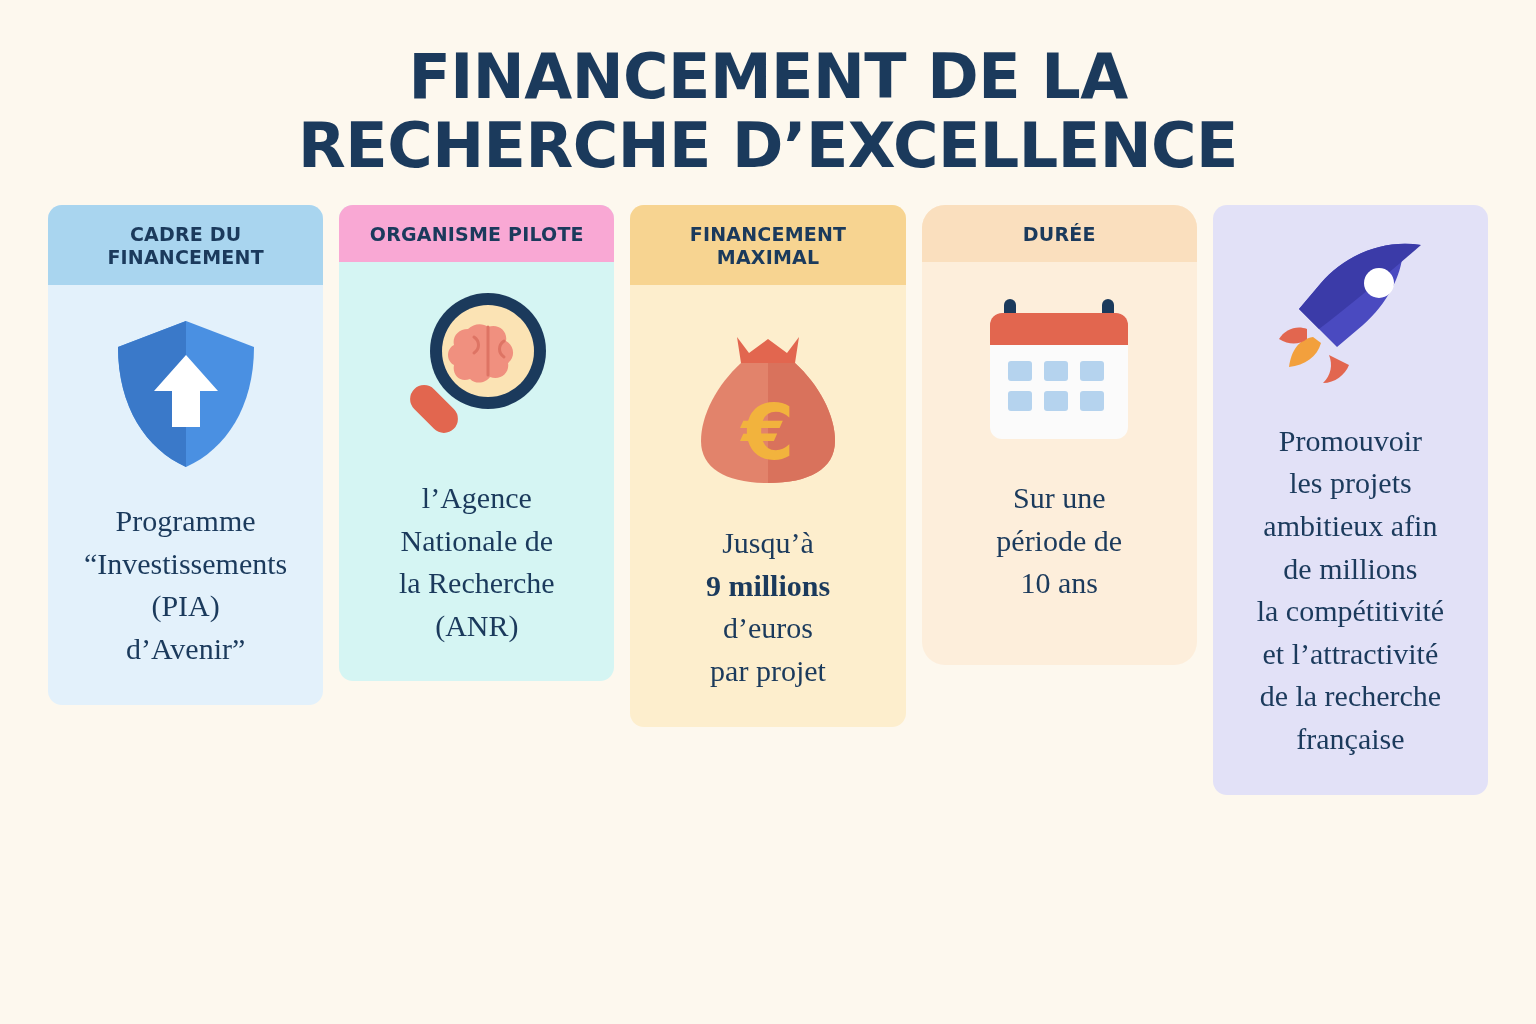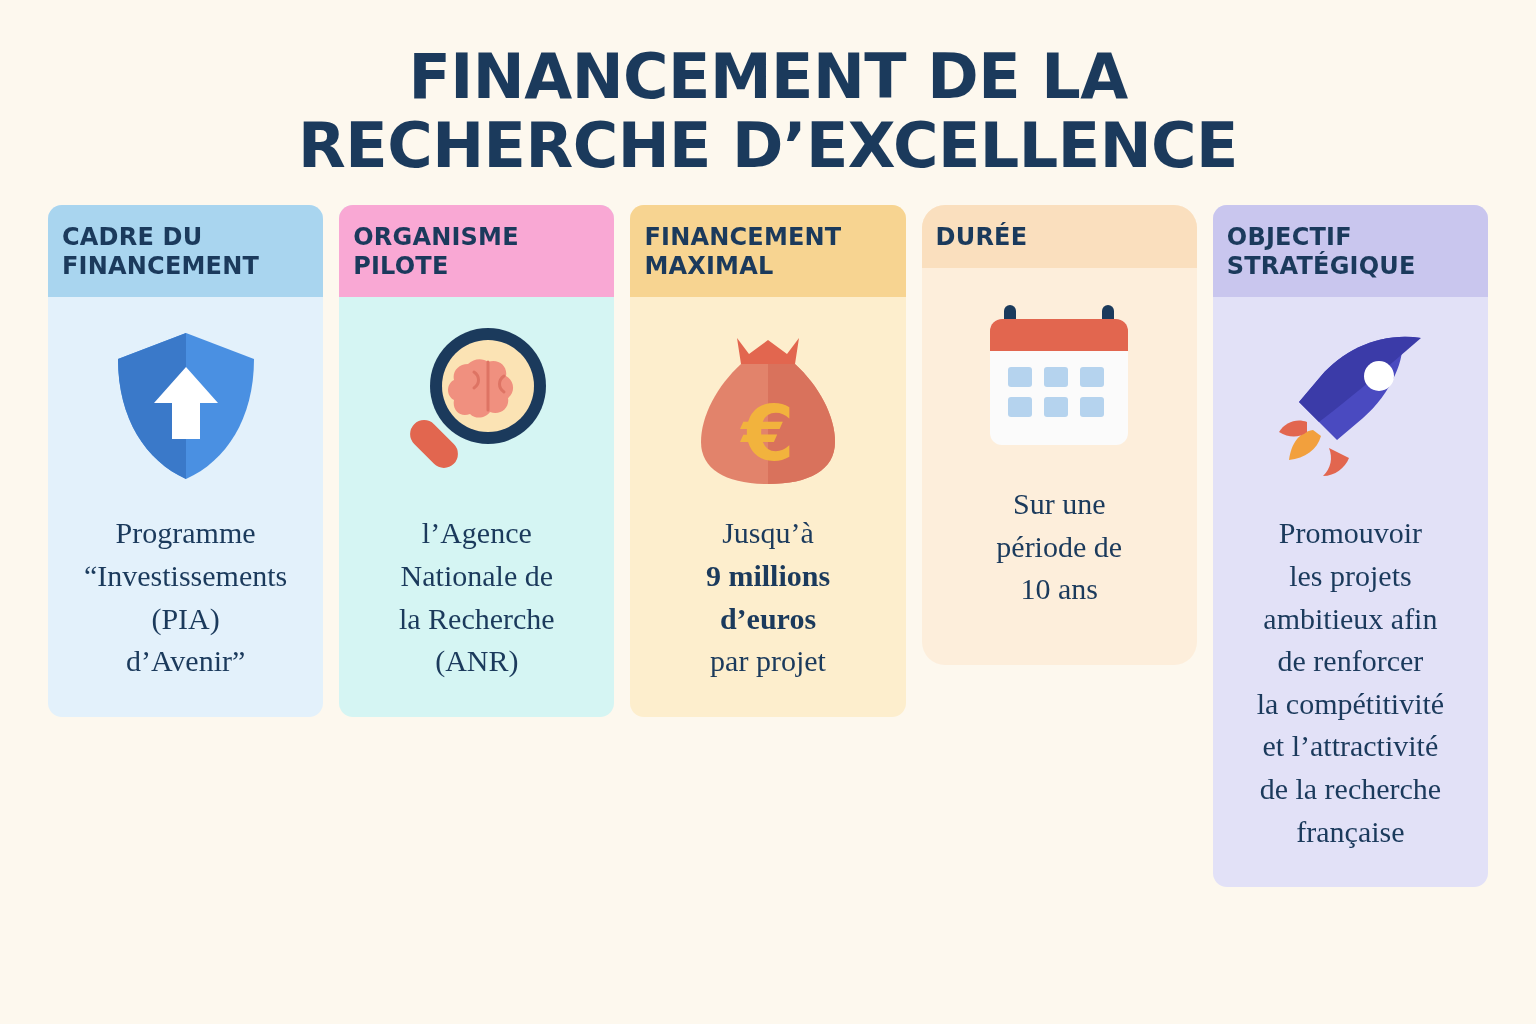--- a/index.html
+++ b/index.html
@@ -46,24 +46,24 @@
     overflow: hidden;
     display: flex;
     flex-direction: column;
     align-items: center;
     min-height: 460px;
   }
   .card-header {
     width: 100%;
     box-sizing: border-box;
     padding: 18px 14px 16px 14px;
-    text-align: left;
+    text-align: center;
     font-family: "DejaVu Sans", sans-serif;
     font-weight: 700;
-    font-size: 24px;
+    font-size: 19px;
     line-height: 1.22;
     letter-spacing: 0.2px;
     color: #1b3a5c;
     text-transform: uppercase;
   }
   .card-icon {
     height: 215px;
     display: flex;
     align-items: center;
     justify-content: center;
@@ -76,21 +76,21 @@
     color: #1b3a5c;
     text-align: center;
     padding: 0 16px 34px 16px;
   }
 
   
   .c1 { background: #e3f1fb; }
   .c1 .card-header { background: #a9d5ef; }
   .c2 { background: #d5f5f3; }
   .c2 .card-header { background: #f9a8d4; }
-  .c3 { background: #fdeecd; }
+  .c3 { background: #fdeecd; gap: 11px; }
   .c3 .card-header { background: #f7d491; }
   .c4 { background: #fdeedb; border-radius: 23px; }
   .c4 .card-header { background: #fadfbe; }
   .c5 { background: #e2e1f7; }
   .c5 .card-header { background: #c9c6ee; }
 </style>
 </head>
 <body>
 
 <div class="page">
@@ -144,21 +144,21 @@
         <svg width="190" height="190" viewBox="0 0 190 190" aria-hidden="true">
           <path d="M64 28 L76 44 L95 30 L114 44 L126 28 L122 54 L68 54 Z" fill="#e2664f"></path>
           <path d="M68 54 h54 c24 22 40 52 40 78 0 28-26 42-67 42s-67-14-67-42c0-26 16-56 40-78z" fill="#e2836b"></path>
           <path d="M95 54 h27 c24 22 40 52 40 78 0 28-26 42-67 42z" fill="#d9725c"></path>
           <text x="95" y="150" font-family="DejaVu Sans, sans-serif" font-size="76" font-weight="700" fill="#f2b33d" text-anchor="middle">€</text>
         </svg>
       </div>
       <div class="card-text">
         <div>Jusqu’à</div>
         <div style="font-weight:700">9 millions</div>
-        <div style="font-weight:700">d’euros</div>
+        <div style="font-weight:400">d’euros</div>
         <div>par projet</div>
       </div>
     </div>
 
     <div class="card c4">
       <div class="card-header">DURÉE</div>
       <div class="card-icon">
         <svg width="190" height="190" viewBox="0 0 190 190" aria-hidden="true">
           <rect x="40" y="24" width="12" height="28" rx="6" fill="#1b3a5c"></rect>
           <rect x="138" y="24" width="12" height="28" rx="6" fill="#1b3a5c"></rect>
@@ -175,36 +175,35 @@
         </svg>
       </div>
       <div class="card-text">
         <div>Sur une</div>
         <div>période de</div>
         <div style="font-weight:400">10 ans</div>
       </div>
     </div>
 
     <div class="card c5">
-      <div class="card-header">OBJECTIF STRATÉGIQUE</div>
       <div class="card-icon">
         <svg width="190" height="190" viewBox="0 0 190 190" aria-hidden="true">
           <path d="M166 28c-38-6-76 10-100 38l-22 26 38 38 26-22c28-24 44-62 38-80z" fill="#4a4ac0"></path>
           <path d="M166 28c-38-6-76 10-100 38l-22 26 20 20c34-26 72-58 102-84z" fill="#3b3ba8"></path>
           <circle cx="124" cy="66" r="15" fill="#ffffff"></circle>
           <path d="M58 120c-14 2-22 14-24 30 16-2 28-10 32-24z" fill="#f2a03d"></path>
           <path d="M52 112c-10-4-22 0-28 10 10 6 20 6 28 0z" fill="#e2664f"></path>
           <path d="M74 138c4 10 2 20-6 28 12 0 22-8 26-18z" fill="#e2664f"></path>
         </svg>
       </div>
       <div class="card-text">
         <div>Promouvoir</div>
         <div>les projets</div>
         <div>ambitieux afin</div>
-        <div>de renforcer</div>
+        <div>de millions</div>
         <div>la compétitivité</div>
         <div>et l’attractivité</div>
         <div>de la recherche</div>
         <div>française</div>
       </div>
     </div>
 
   </div>
 </div>
 

